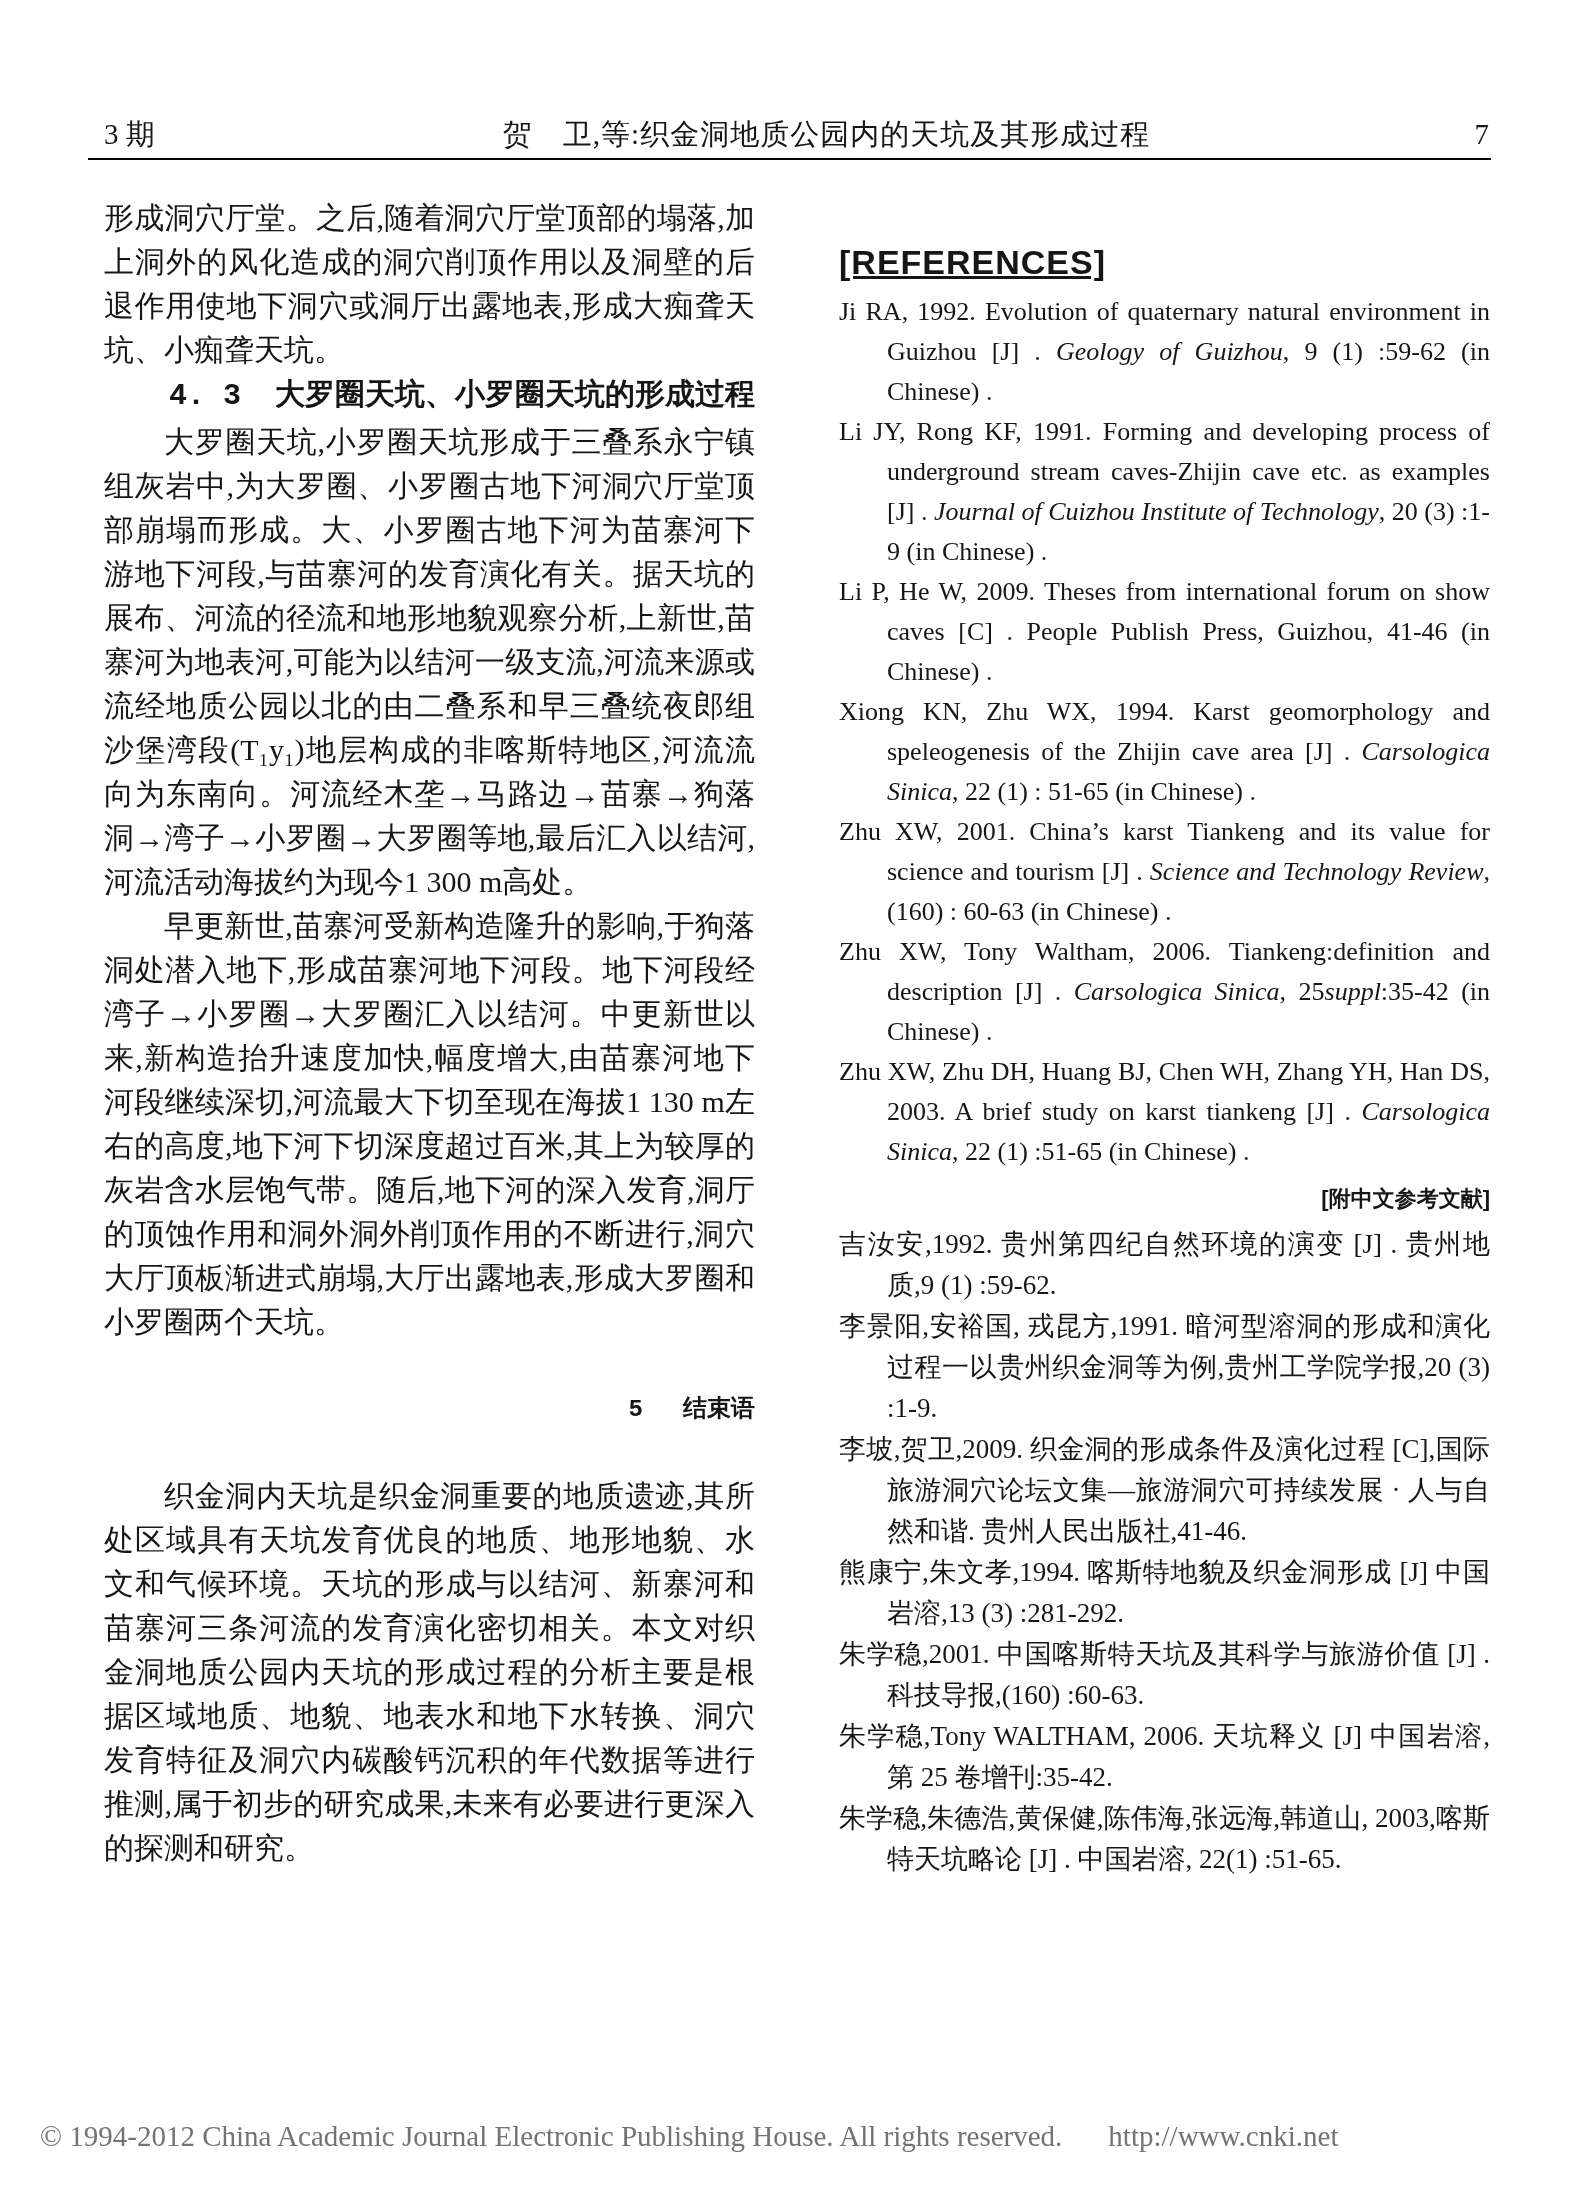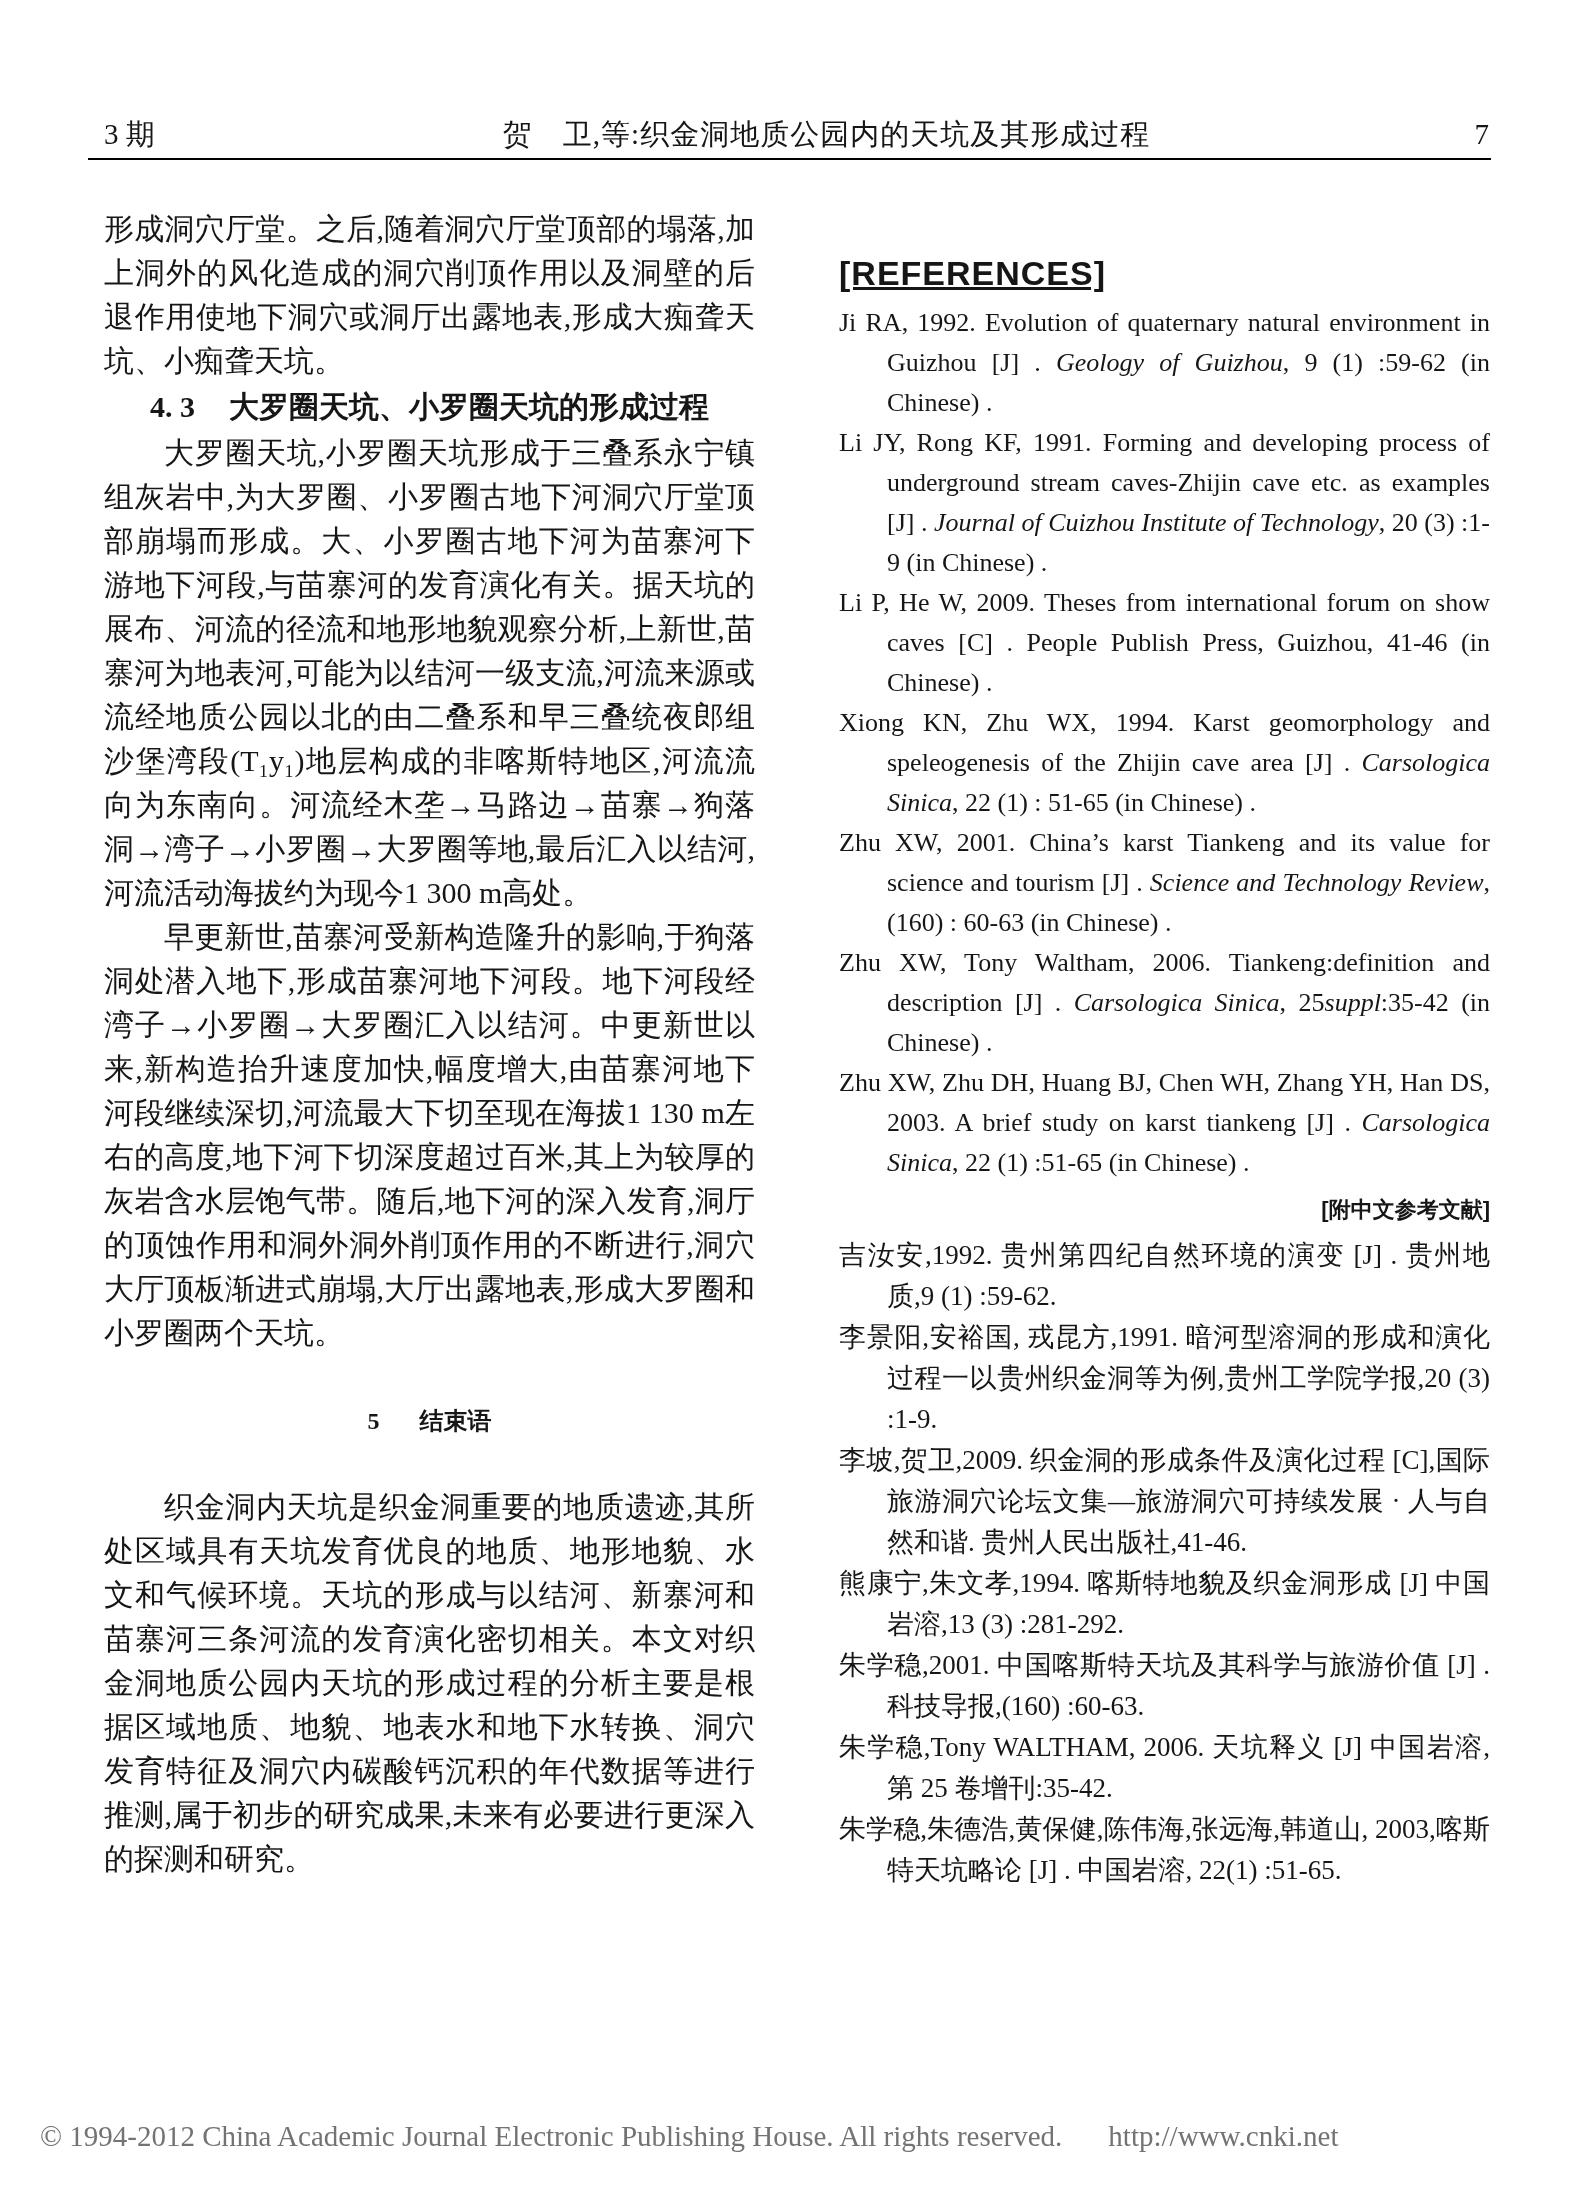--- a/index.html
+++ b/index.html
@@ -27,37 +27,37 @@
   .header-pageno { min-width: 60px; text-align: right; }
   .header-rule {
     position: absolute;
     top: 158px; left: 88px; right: 84px;
     height: 2px;
     background: #000;
   }
   
   .columns {
     position: absolute;
-    top: 207px; left: 104px; right: 85px;
+    top: 196px; left: 104px; right: 85px;
     display: flex;
     gap: 84px;
   }
   .col { flex: 1; min-width: 0; }
   .col-left {
     font-size: 30px;
     line-height: 44px;
     text-align: justify;
     text-justify: inter-ideograph;
   }
   .col-left p.body-p { margin: 0; }
   .col-left p.indent { text-indent: 2em; }
   .heading {
-    font-family: Liberation Serif, serif;
+    font-family: Liberation Mono, monospace;
     font-weight: bold;
-    text-align: center;
+    text-align: right;
     text-indent: 0;
   }
   .heading .h-num { display: inline-block; }
   .heading.level-2 { font-size: 30px; line-height: 44px; margin: 2px 0 2px; }
   .heading.level-2 .h-num { margin-right: 34px; }
   .heading.level-1 { font-size: 24px; line-height: 48px; margin: 42px 0 40px; }
   .heading.level-1 .h-num { margin-right: 40px; }
   
   .col-right {
     font-size: 26px;

